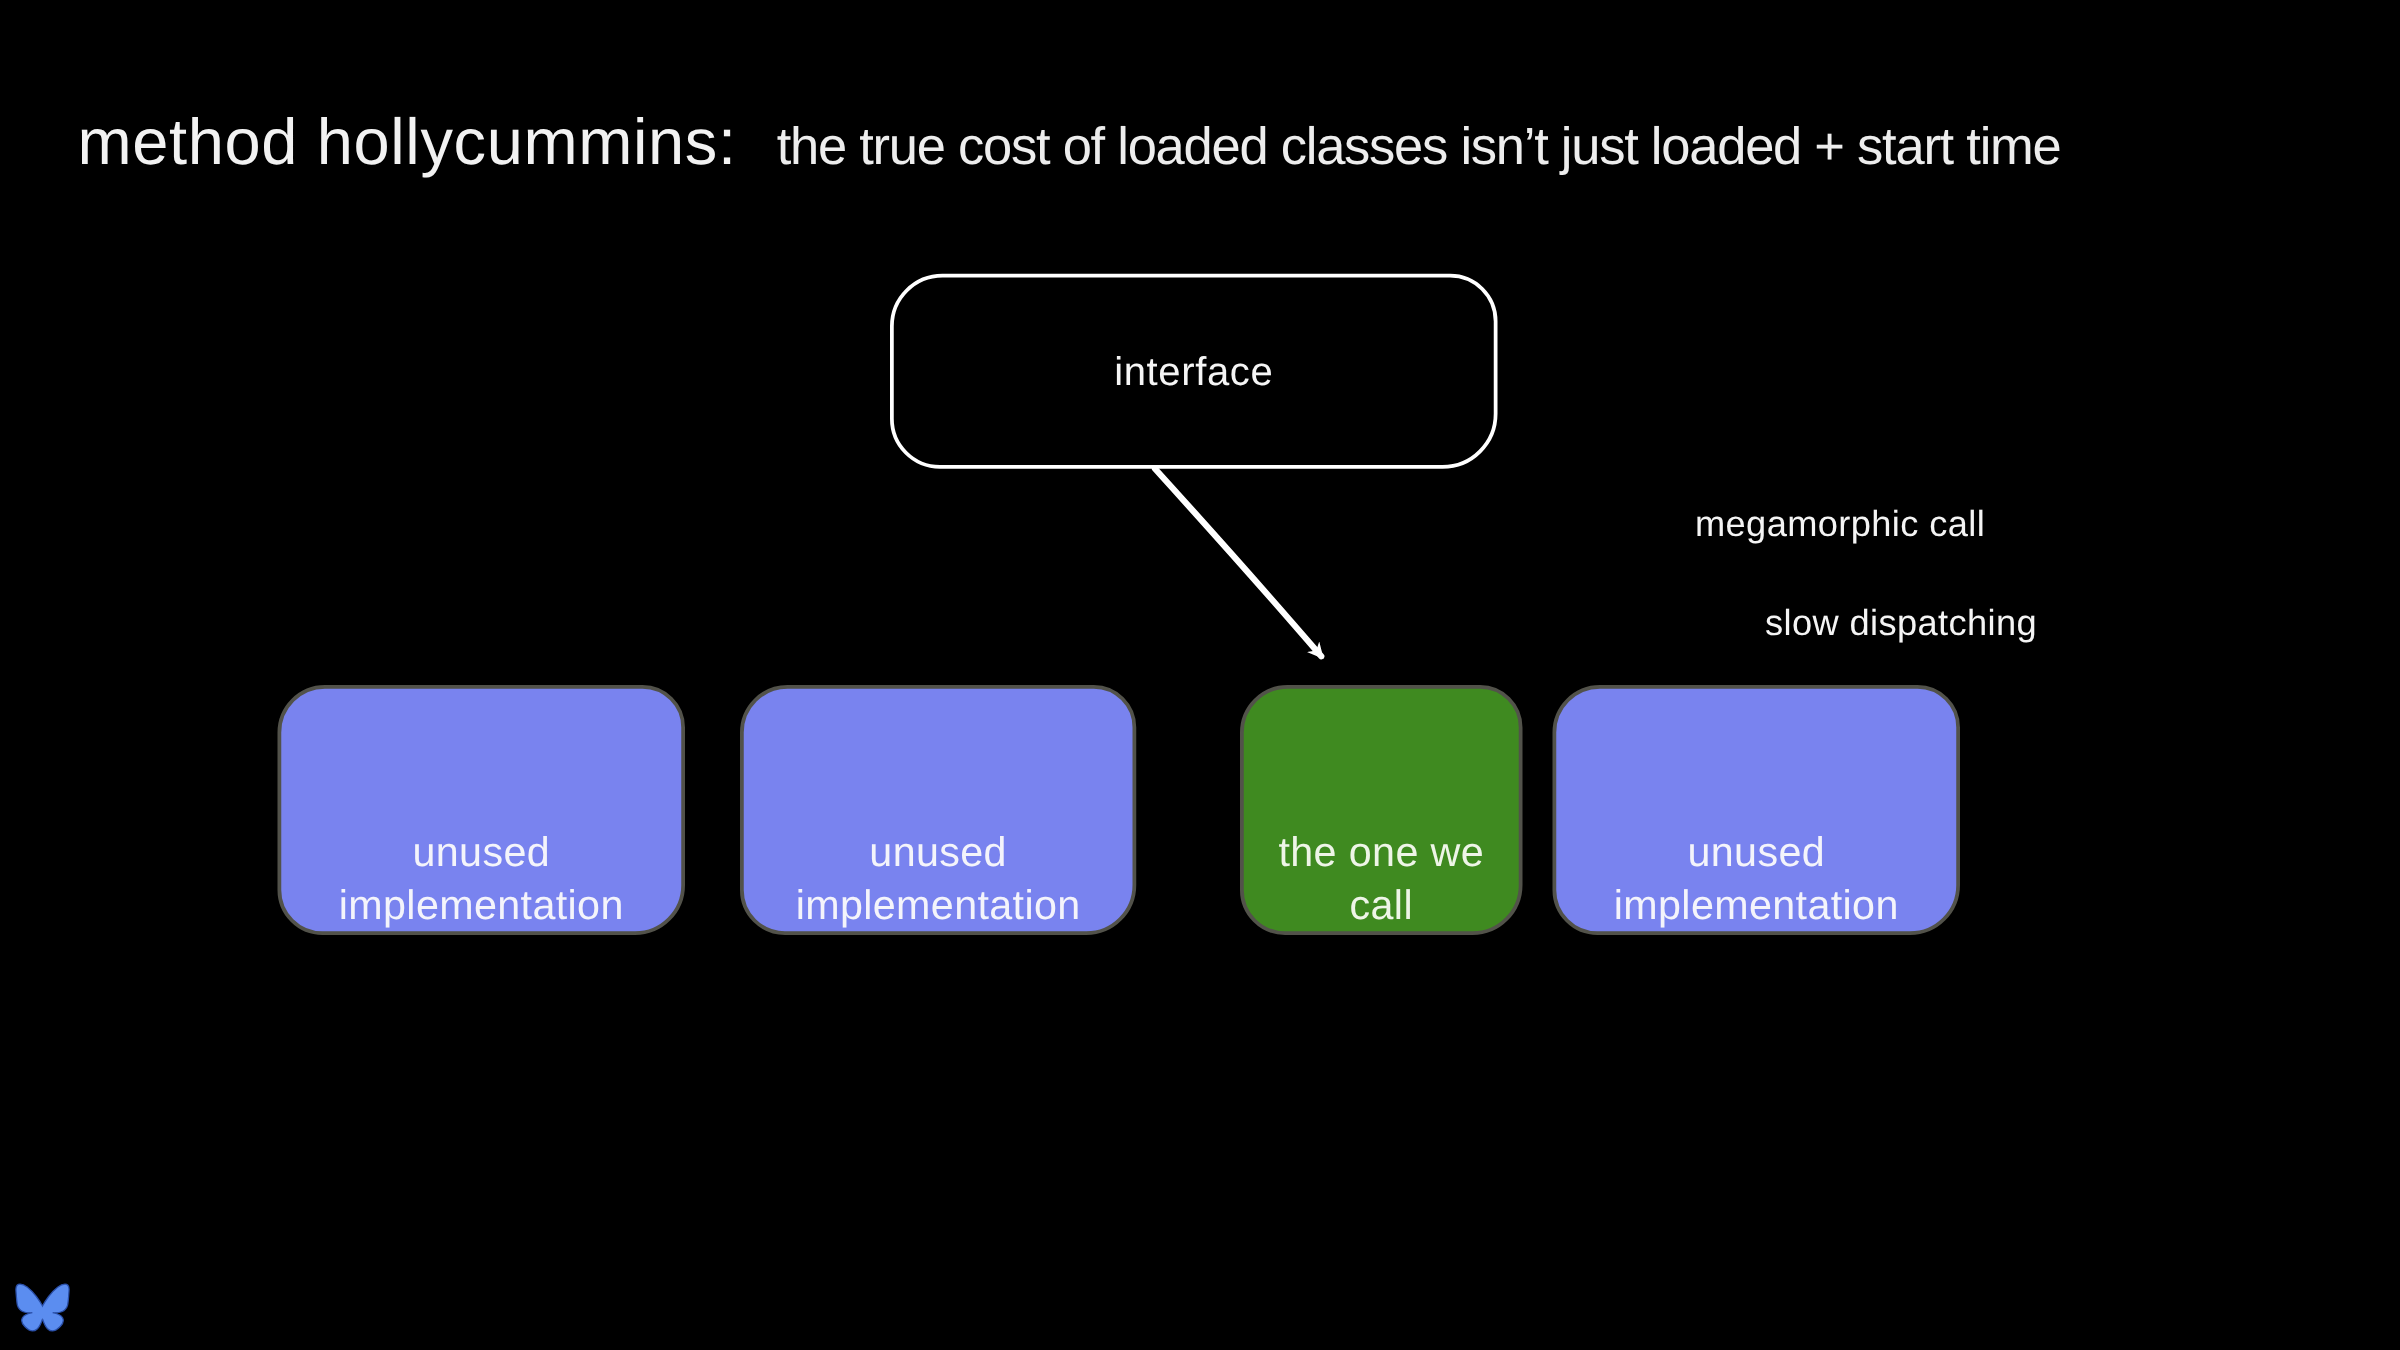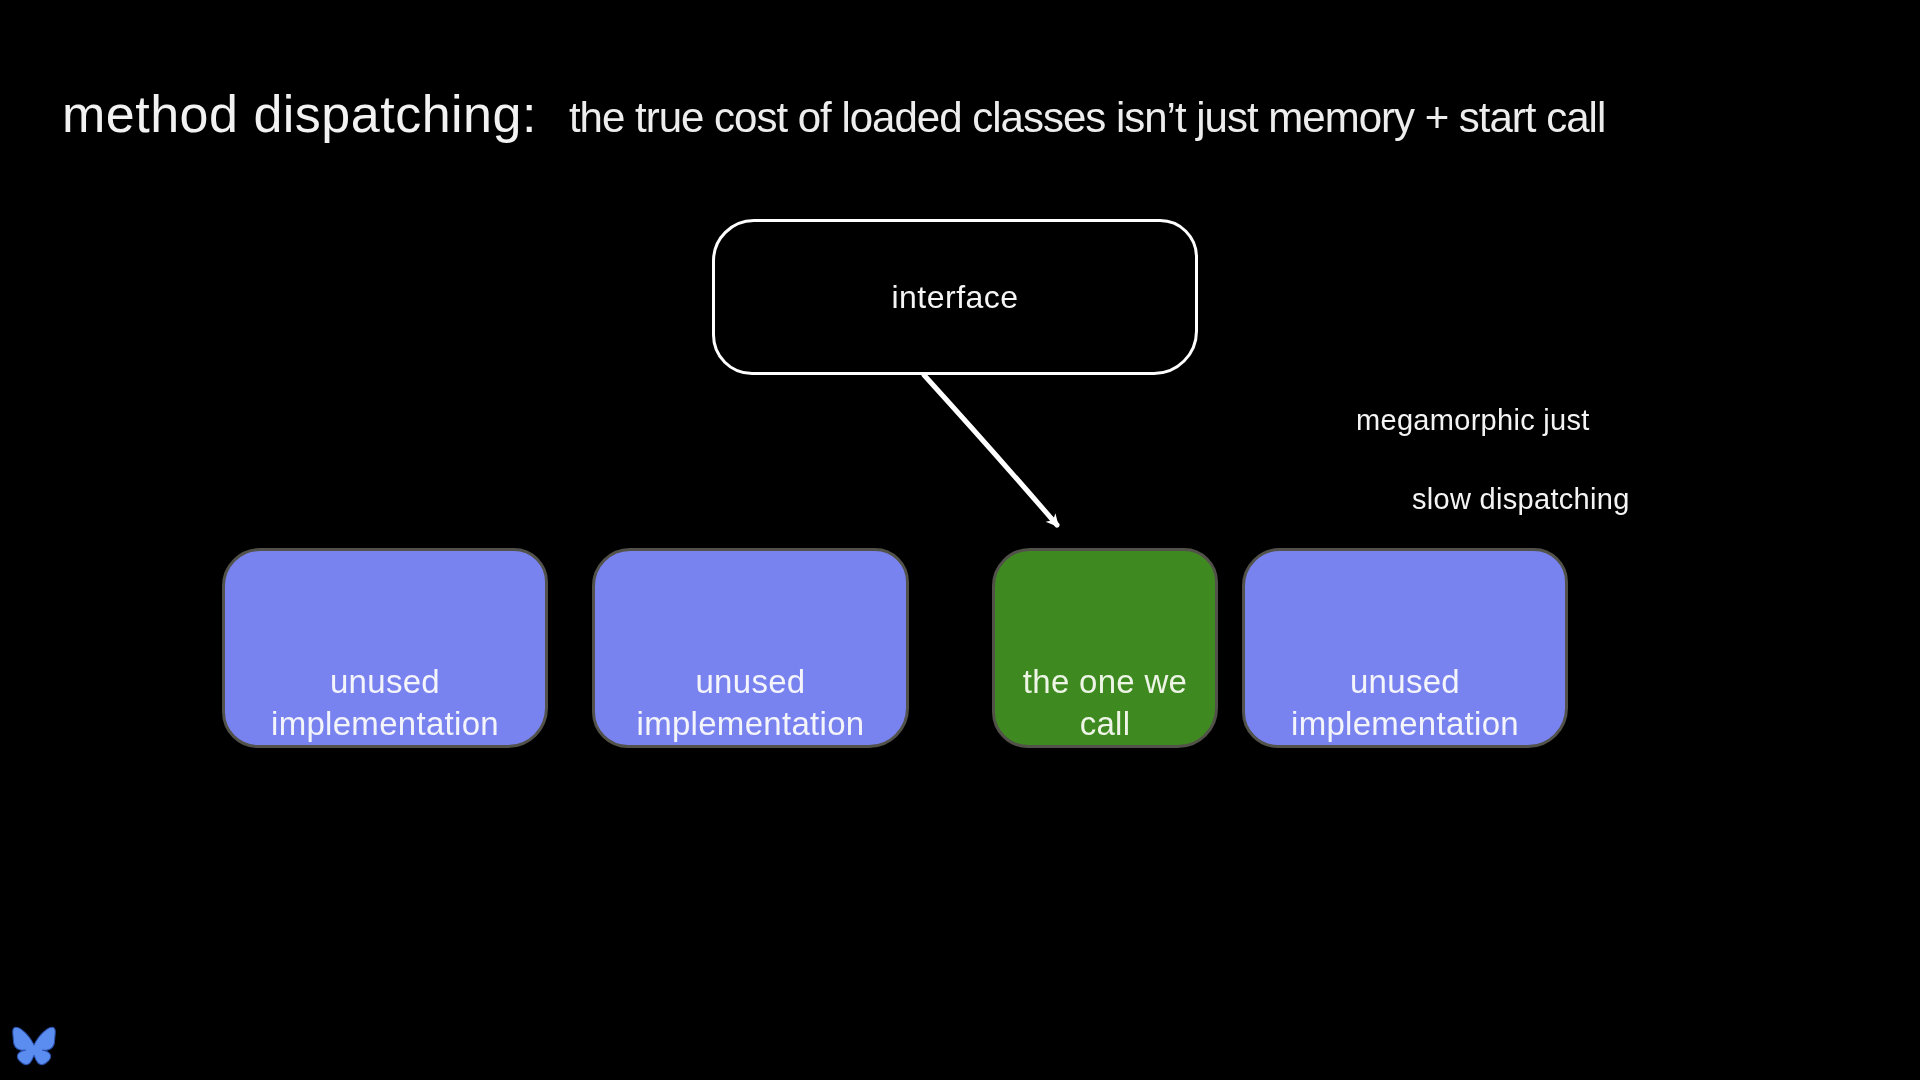--- a/index.html
+++ b/index.html
@@ -133,38 +133,38 @@
     color: #f2f2f2;
     letter-spacing: 0.5px;
   }
 </style>
 </head>
 <body>
 
 <div class="slide">
 
   <div class="title">
-    <span class="prefix">method dispatching:</span>
-    <span class="rest">the true cost of loaded classes isn’t just memory + start call</span>
+    <span class="prefix">method hollycummins:</span>
+    <span class="rest">the true cost of loaded classes isn’t just loaded + start time</span>
   </div>
 
   <div class="interface-box">
     <span class="label">interface</span>
   </div>
 
   <svg class="arrow-svg" viewBox="0 0 200 200">
     <defs>
       <marker id="ah" markerWidth="14" markerHeight="14" refX="10" refY="6.5" orient="auto" markerUnits="userSpaceOnUse">
         <path d="M0,0 L13,6.5 L0,13 L3.8,6.5 Z" fill="#ffffff"></path>
       </marker>
     </defs>
     <path d="M29,13 C68,56 125,120 162,163" fill="none" stroke="#ffffff" stroke-width="5" stroke-linecap="round" marker-end="url(#ah)"></path>
   </svg>
 
-  <div class="annotation megamorphic">megamorphic just</div>
+  <div class="annotation megamorphic">megamorphic call</div>
   <div class="annotation slow">slow dispatching</div>
 
   <div class="impl-box unused b1">
     <span>unused</span>
     <span>implementation</span>
   </div>
   <div class="impl-box unused b2">
     <span>unused</span>
     <span>implementation</span>
   </div>

